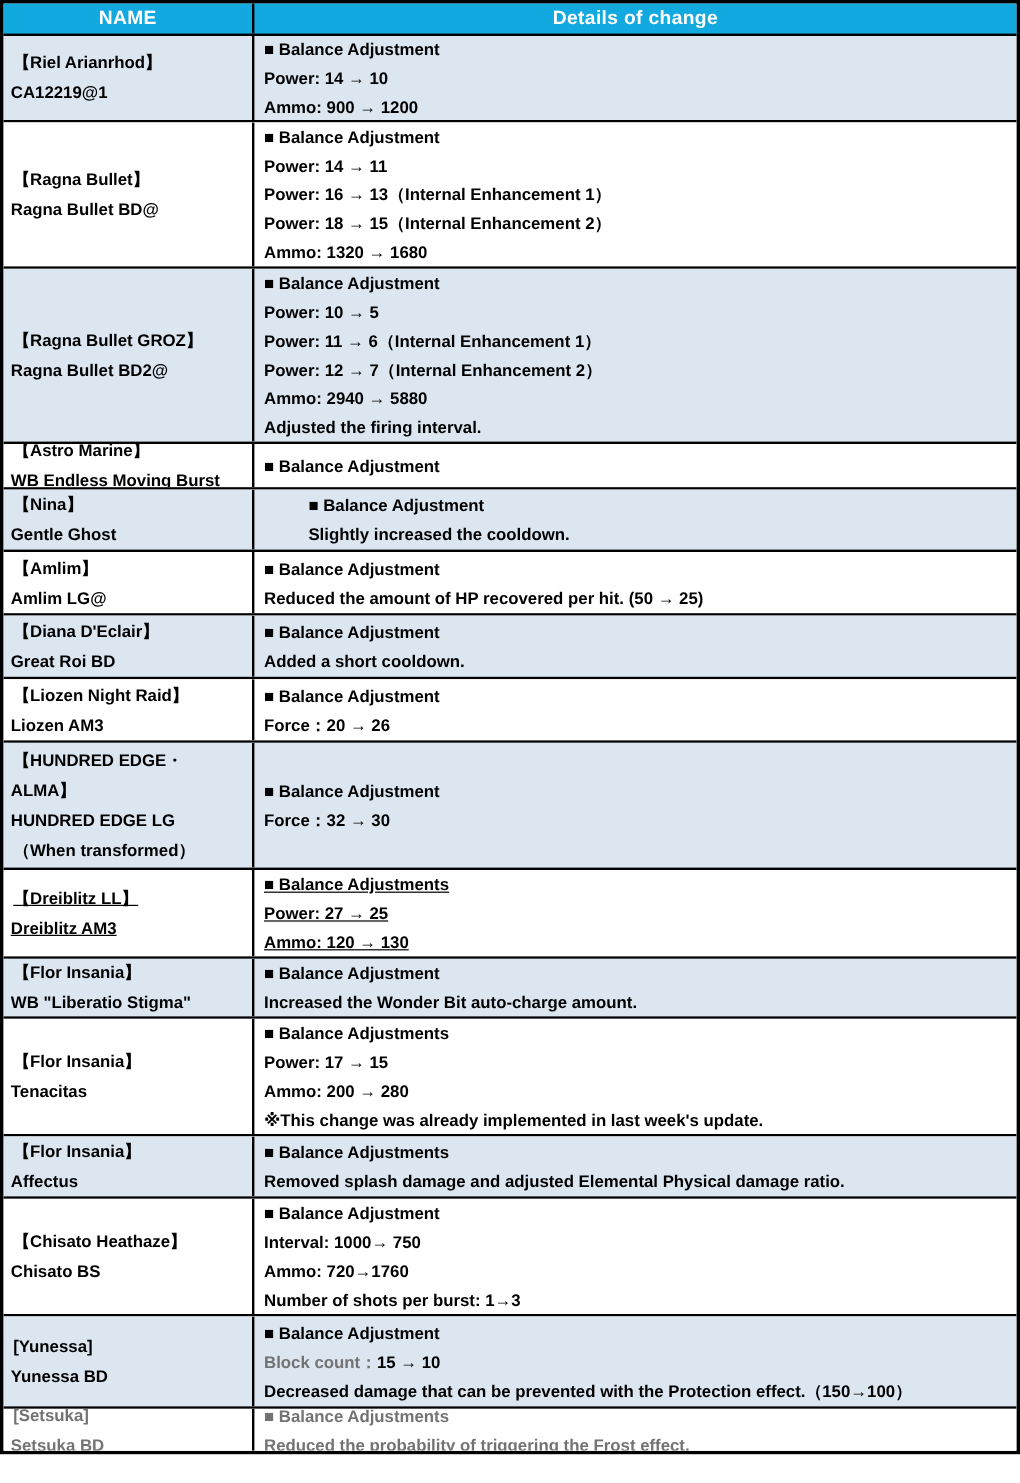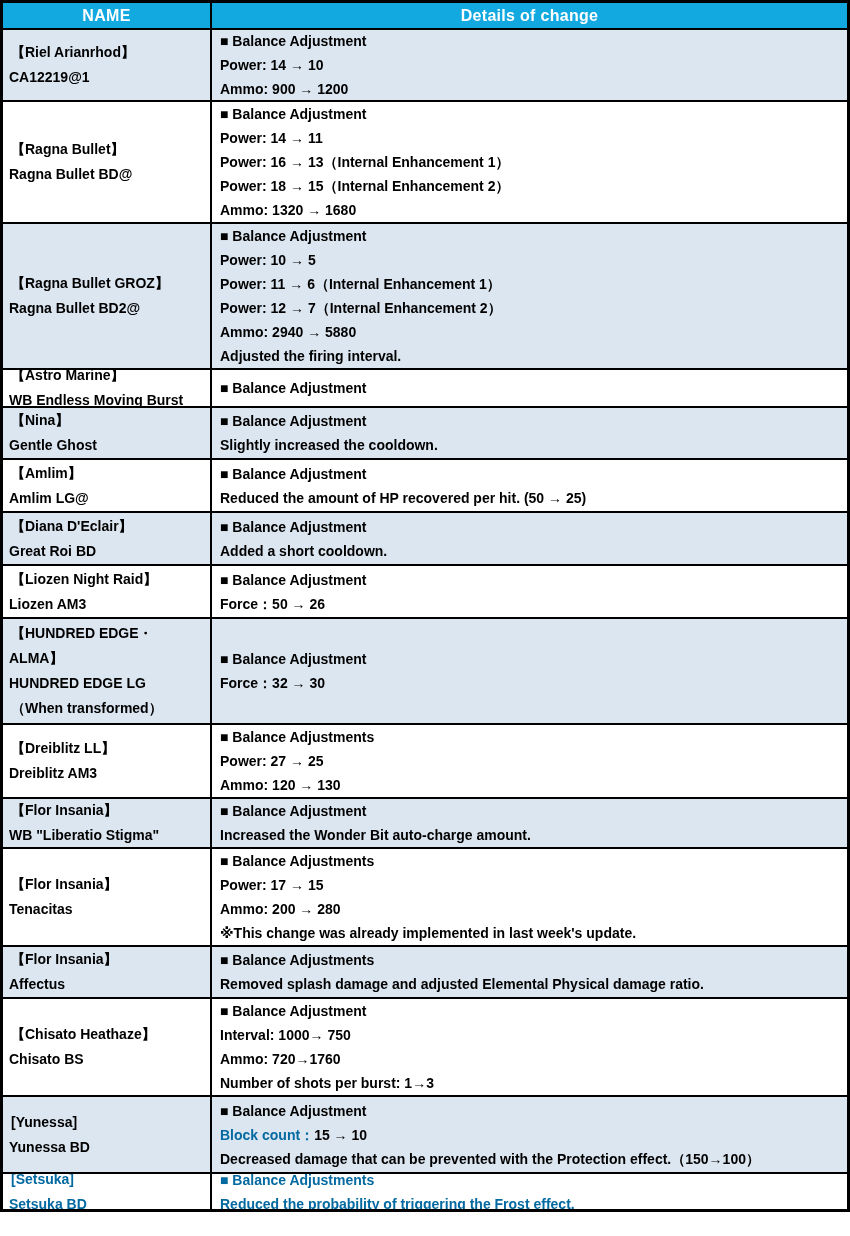--- a/index.html
+++ b/index.html
@@ -63,21 +63,21 @@
     padding: 2px 4px 2px 8px;
     display: flex;
     flex-direction: column;
     justify-content: center;
     font-size: 14px;
     line-height: 24px;
     overflow: hidden;
   }
   .details-line { white-space: nowrap; }
 
-  .red { color: #0369a1; }
+  .red { color: #737373; }
 </style>
 </head>
 <body>
 
 <div class="patch-table">
   <div class="header-row">
     <div class="header-cell name-col">NAME</div>
     <div class="header-cell details-col">Details of change</div>
   </div>
   <div id="rows">
@@ -121,21 +121,21 @@
       </div>
       <div class="row" style="height: 38px;">
         <div class="name-cell">
           <div class="name-line bracketed">【Astro Marine】</div>
           <div class="name-line">WB Endless Moving Burst</div>
         </div>
         <div class="details-cell">
           <div class="details-line">■ Balance Adjustment</div>
         </div>
       </div>
-      <div class="row shaded" style="height: 52px;">
+      <div class="row shaded" style="height: 52px; gap: 37px;">
         <div class="name-cell">
           <div class="name-line bracketed">【Nina】</div>
           <div class="name-line">Gentle Ghost</div>
         </div>
         <div class="details-cell">
           <div class="details-line">■ Balance Adjustment</div>
           <div class="details-line">Slightly increased the cooldown.</div>
         </div>
       </div>
       <div class="row" style="height: 53px;">
@@ -158,36 +158,36 @@
           <div class="details-line">Added a short cooldown.</div>
         </div>
       </div>
       <div class="row" style="height: 53px;">
         <div class="name-cell">
           <div class="name-line bracketed">【Liozen Night Raid】</div>
           <div class="name-line">Liozen AM3</div>
         </div>
         <div class="details-cell">
           <div class="details-line">■ Balance Adjustment</div>
-          <div class="details-line">Force：50 → 26</div>
+          <div class="details-line">Force：20 → 26</div>
         </div>
       </div>
       <div class="row shaded" style="height: 106px;">
         <div class="name-cell">
           <div class="name-line bracketed">【HUNDRED EDGE・</div>
           <div class="name-line">ALMA】</div>
           <div class="name-line">HUNDRED EDGE LG</div>
           <div class="name-line bracketed">（When transformed）</div>
         </div>
         <div class="details-cell">
           <div class="details-line">■ Balance Adjustment</div>
           <div class="details-line">Force：32 → 30</div>
         </div>
       </div>
-      <div class="row" style="height: 74px;">
+      <div class="row" style="height: 74px; text-decoration: underline;">
         <div class="name-cell">
           <div class="name-line bracketed">【Dreiblitz LL】</div>
           <div class="name-line">Dreiblitz AM3</div>
         </div>
         <div class="details-cell">
           <div class="details-line">■ Balance Adjustments</div>
           <div class="details-line">Power: 27 → 25</div>
           <div class="details-line">Ammo: 120 → 130</div>
         </div>
       </div>

